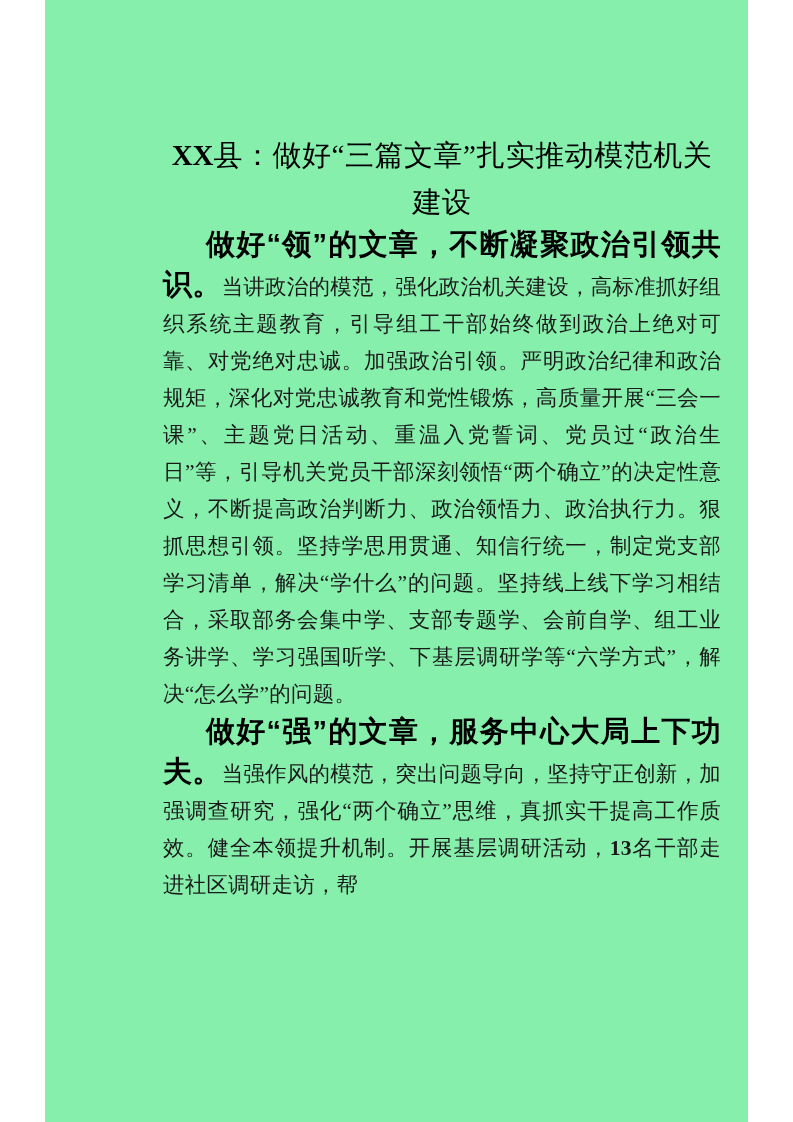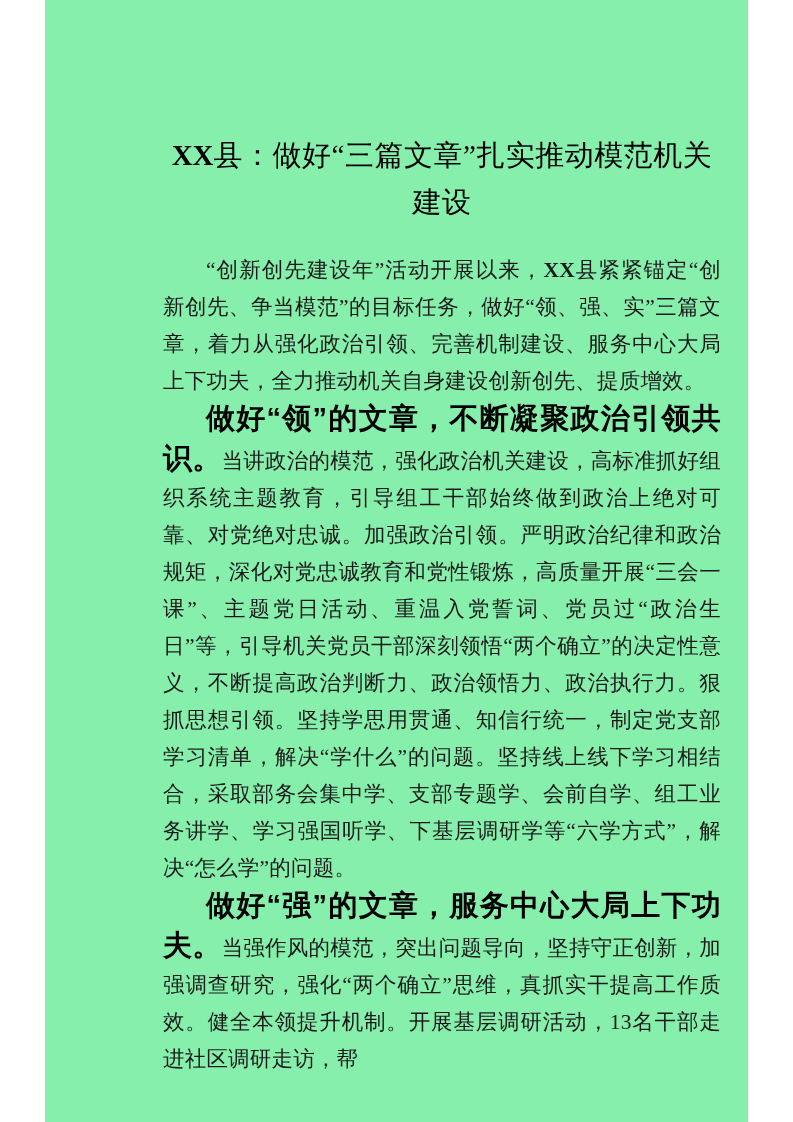--- a/index.html
+++ b/index.html
@@ -58,34 +58,33 @@
     font-size: 29px;
     letter-spacing: 0.3px;
     color: #000000;
   }
   .latin-bold {
     font-family: "Liberation Serif", "DejaVu Serif", serif;
     font-weight: 700;
   }
   .latin-num {
     font-family: "Liberation Serif", "DejaVu Serif", serif;
-    font-weight: 400;
+    font-weight: 700;
   }
   .kai {
     font-family: "Liberation Serif", "DejaVu Serif", serif;
   }
 </style>
 </head>
 <body>
 
 <div class="page">
   <div class="content">
 
     <h1 class="doc-title"><span class="title-latin">XX</span><span>县：做好“三篇文章”扎实推动模范机</span><span>关建设</span></h1>
 
-    <p class="body-para para-gap-top"><span class="kai">“创新创先建设年”活动开展以来，</span><span class="latin-bold">XX</span><span class="kai">县紧紧锚定“创新创先、争当模范”的目标任务，做好“领、强、实”三篇文章，着力从强化政治引领、完善机制建设、服务中心大局上下功夫，全力推动机关自身建设创新创先、提质增效。</span></p>
 
     <p class="body-para"><span class="lead-bold">做好“领”的文章，不断凝聚政治引领共识。</span><span class="kai">当讲政治的模范，强化政治机关建设，高标准抓好组织系统主题教育，引导组工干部始终做到政治上绝对可靠、对党绝对忠诚。加强政治引领。严明政治纪律和政治规矩，深化对党忠诚教育和党性锻炼，高质量开展“三会一课”、主题党日活动、重温入党誓词、党员过“政治生日”等，引导机关党员干部深刻领悟“两个确立”的决定性意义，不断提高政治判断力、政治领悟力、政治执行力。狠抓思想引领。坚持学思用贯通、知信行统一，制定党支部学习清单，解决“学什么”的问题。坚持线上线下学习相结合，采取部务会集中学、支部专题学、会前自学、组工业务讲学、学习强国听学、下基层调研学等“六学方式”，解决“怎么学”的问题。</span></p>
 
     <p class="body-para"><span class="lead-bold">做好“强”的文章，服务中心大局上下功夫。</span><span class="kai">当强作风的模范，突出问题导向，坚持守正创新，加强调查研究，强化“两个确立”思维，真抓实干提高工作质效。健全本领提升机制。开展基层调研活动，</span><span class="latin-num">13</span><span class="kai">名干部走进社区调研走访，帮</span></p>
 
   </div>
 </div>
 
 </body></html>

